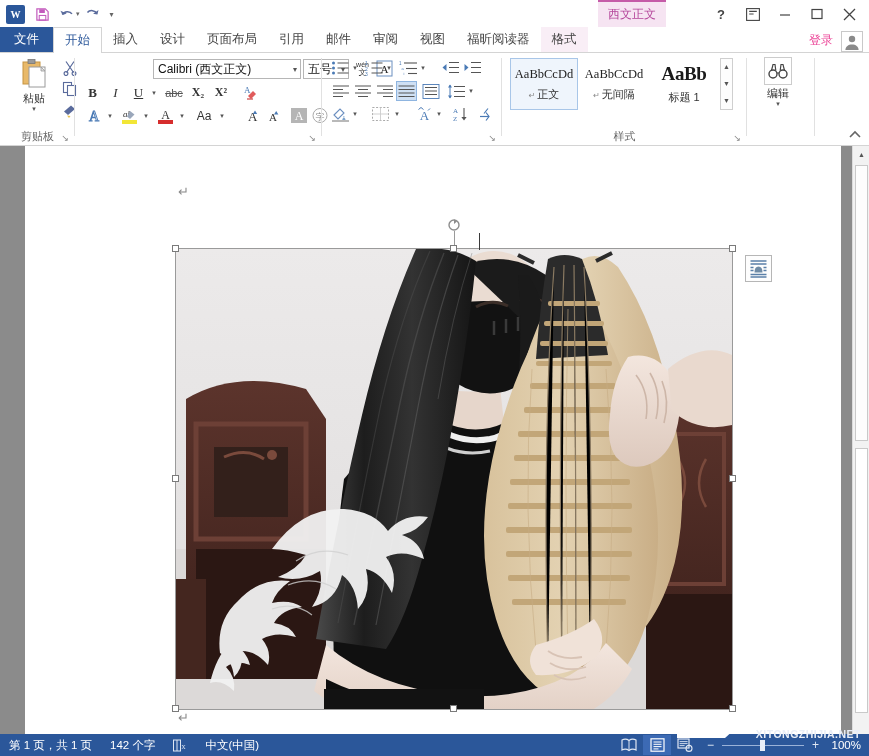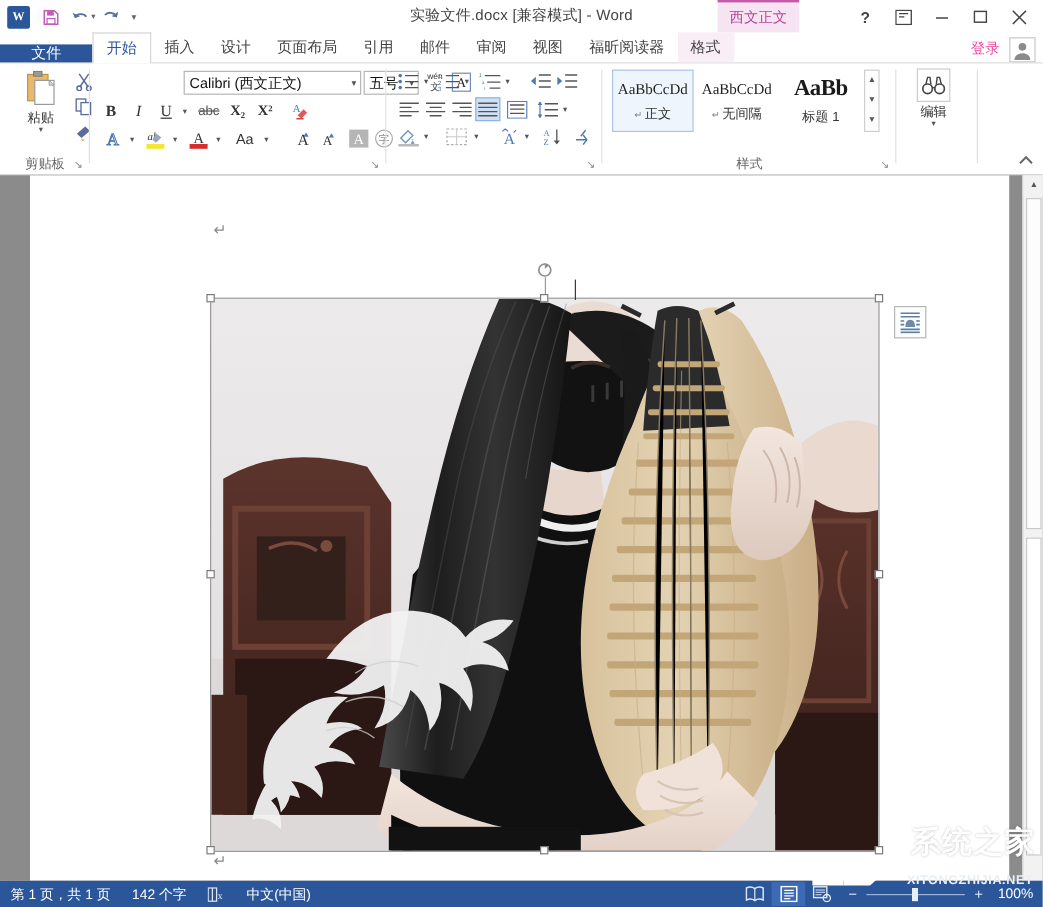--- a/index.html
+++ b/index.html
@@ -50,21 +50,21 @@
 
   
   .tabstrip {
     position:absolute; left:0; top:28px; width:869px; height:25px;
     background:#ffffff; border-bottom:1px solid #d4d4d4; display:flex; align-items:flex-end;
   }
   .tab {
     height:25px; padding:0 11px; display:flex; align-items:center;
     font-size:12.5px; color:#444; white-space:nowrap;
   }
-  .tab.file { background:#2b579a; color:#fff; padding:0 26px; height:15px; }
+  .tab.file { background:#2b579a; color:#fff; padding:0 14px; height:25px; }
   .tab.active {
     background:#fff; color:#2b579a;
     border-left:1px solid #d4d4d4; border-right:1px solid #d4d4d4; border-top:1px solid #d4d4d4;
     margin-bottom:-1px; height:26px;
   }
   .tab.ctx { background:#f9eef6; color:#444; }
   .signin {
     position:absolute; right:36px; top:4px; font-size:12px; color:#ec4899;
   }
   .avatar {
@@ -261,21 +261,20 @@
       <span class="tiny-caret">▾</span>
       <div class="qat-btn redo-ico">
         <svg width="15" height="14" viewBox="0 0 16 14">
             <path d="M12.6 6.6C11 3 5.2 2.2 2.6 5.4" fill="none" stroke="#5a6b9c" stroke-width="1.6"></path>
             <path d="M14.4 2.6l-1.2 5-4.6-1z" fill="#5a6b9c"></path>
           </svg>
       </div>
       <span class="qat-more">▾</span>
     </div>
 
-    <div class="title-text">实验文件.docx [兼容模式] - Word</div>
 
     <div class="ctx-tab-header">西文正文</div>
 
     <div class="win-ctrls">
       <div class="win-btn" style="font-weight:bold;">?</div>
       <div class="win-btn">
         <svg width="14" height="13" viewBox="0 0 14 13">
             <rect x="0.6" y="0.6" width="12.8" height="11.8" fill="none" stroke="#444" stroke-width="1.1"></rect>
             <path d="M3.2 3.4h7.6M3.2 6h4.4" stroke="#444" stroke-width="1.1"></path>
           </svg>
@@ -838,17 +837,16 @@
   </div>
 
   <div class="watermark">
     <div class="wm-mark">
       <svg width="98" height="34" viewBox="0 0 98 34">
         <path d="M4 22h26v8H4z" fill="#fff"></path>
         <path d="M30 12h22l10 9-10 9H30z" fill="#fff"></path>
         <path d="M58 6h16l6 6-8 6H58z" fill="#fff"></path>
       </svg>
     </div>
-    <div class="wm-text">系统之家</div>
     <div class="wm-sub">XITONGZHIJIA.NET</div>
   </div>
 
 </div>
 
 </body></html>

